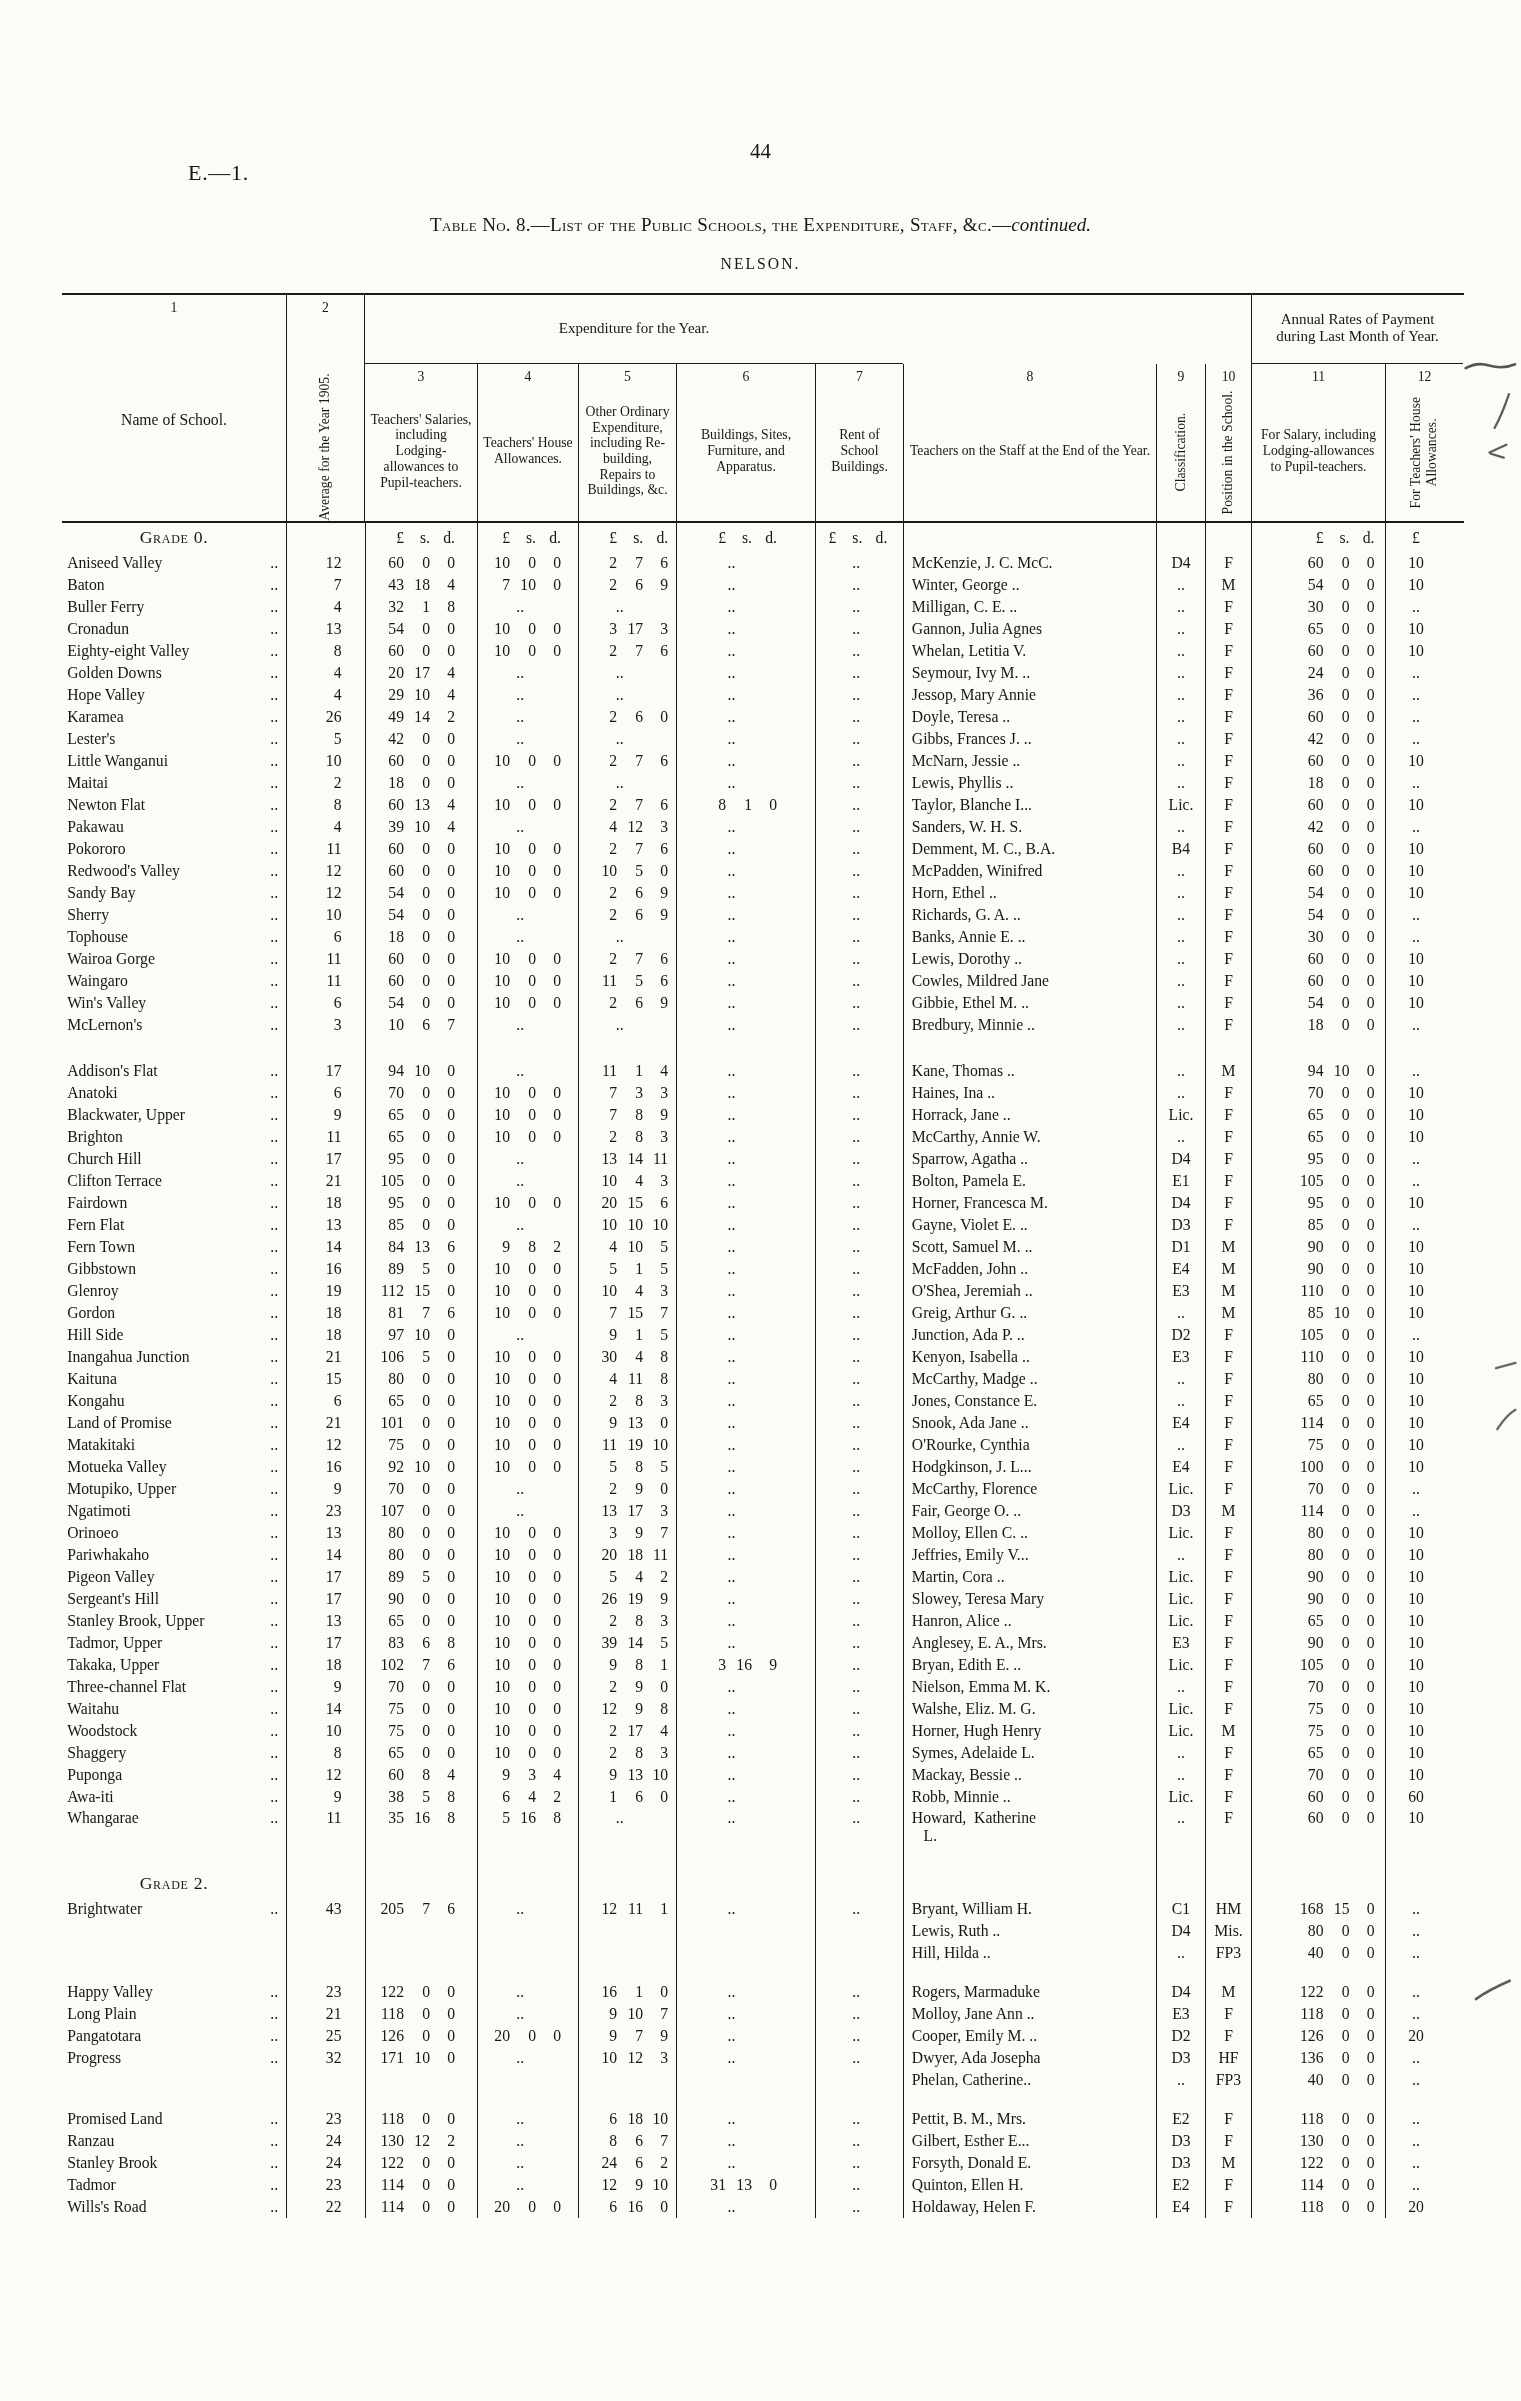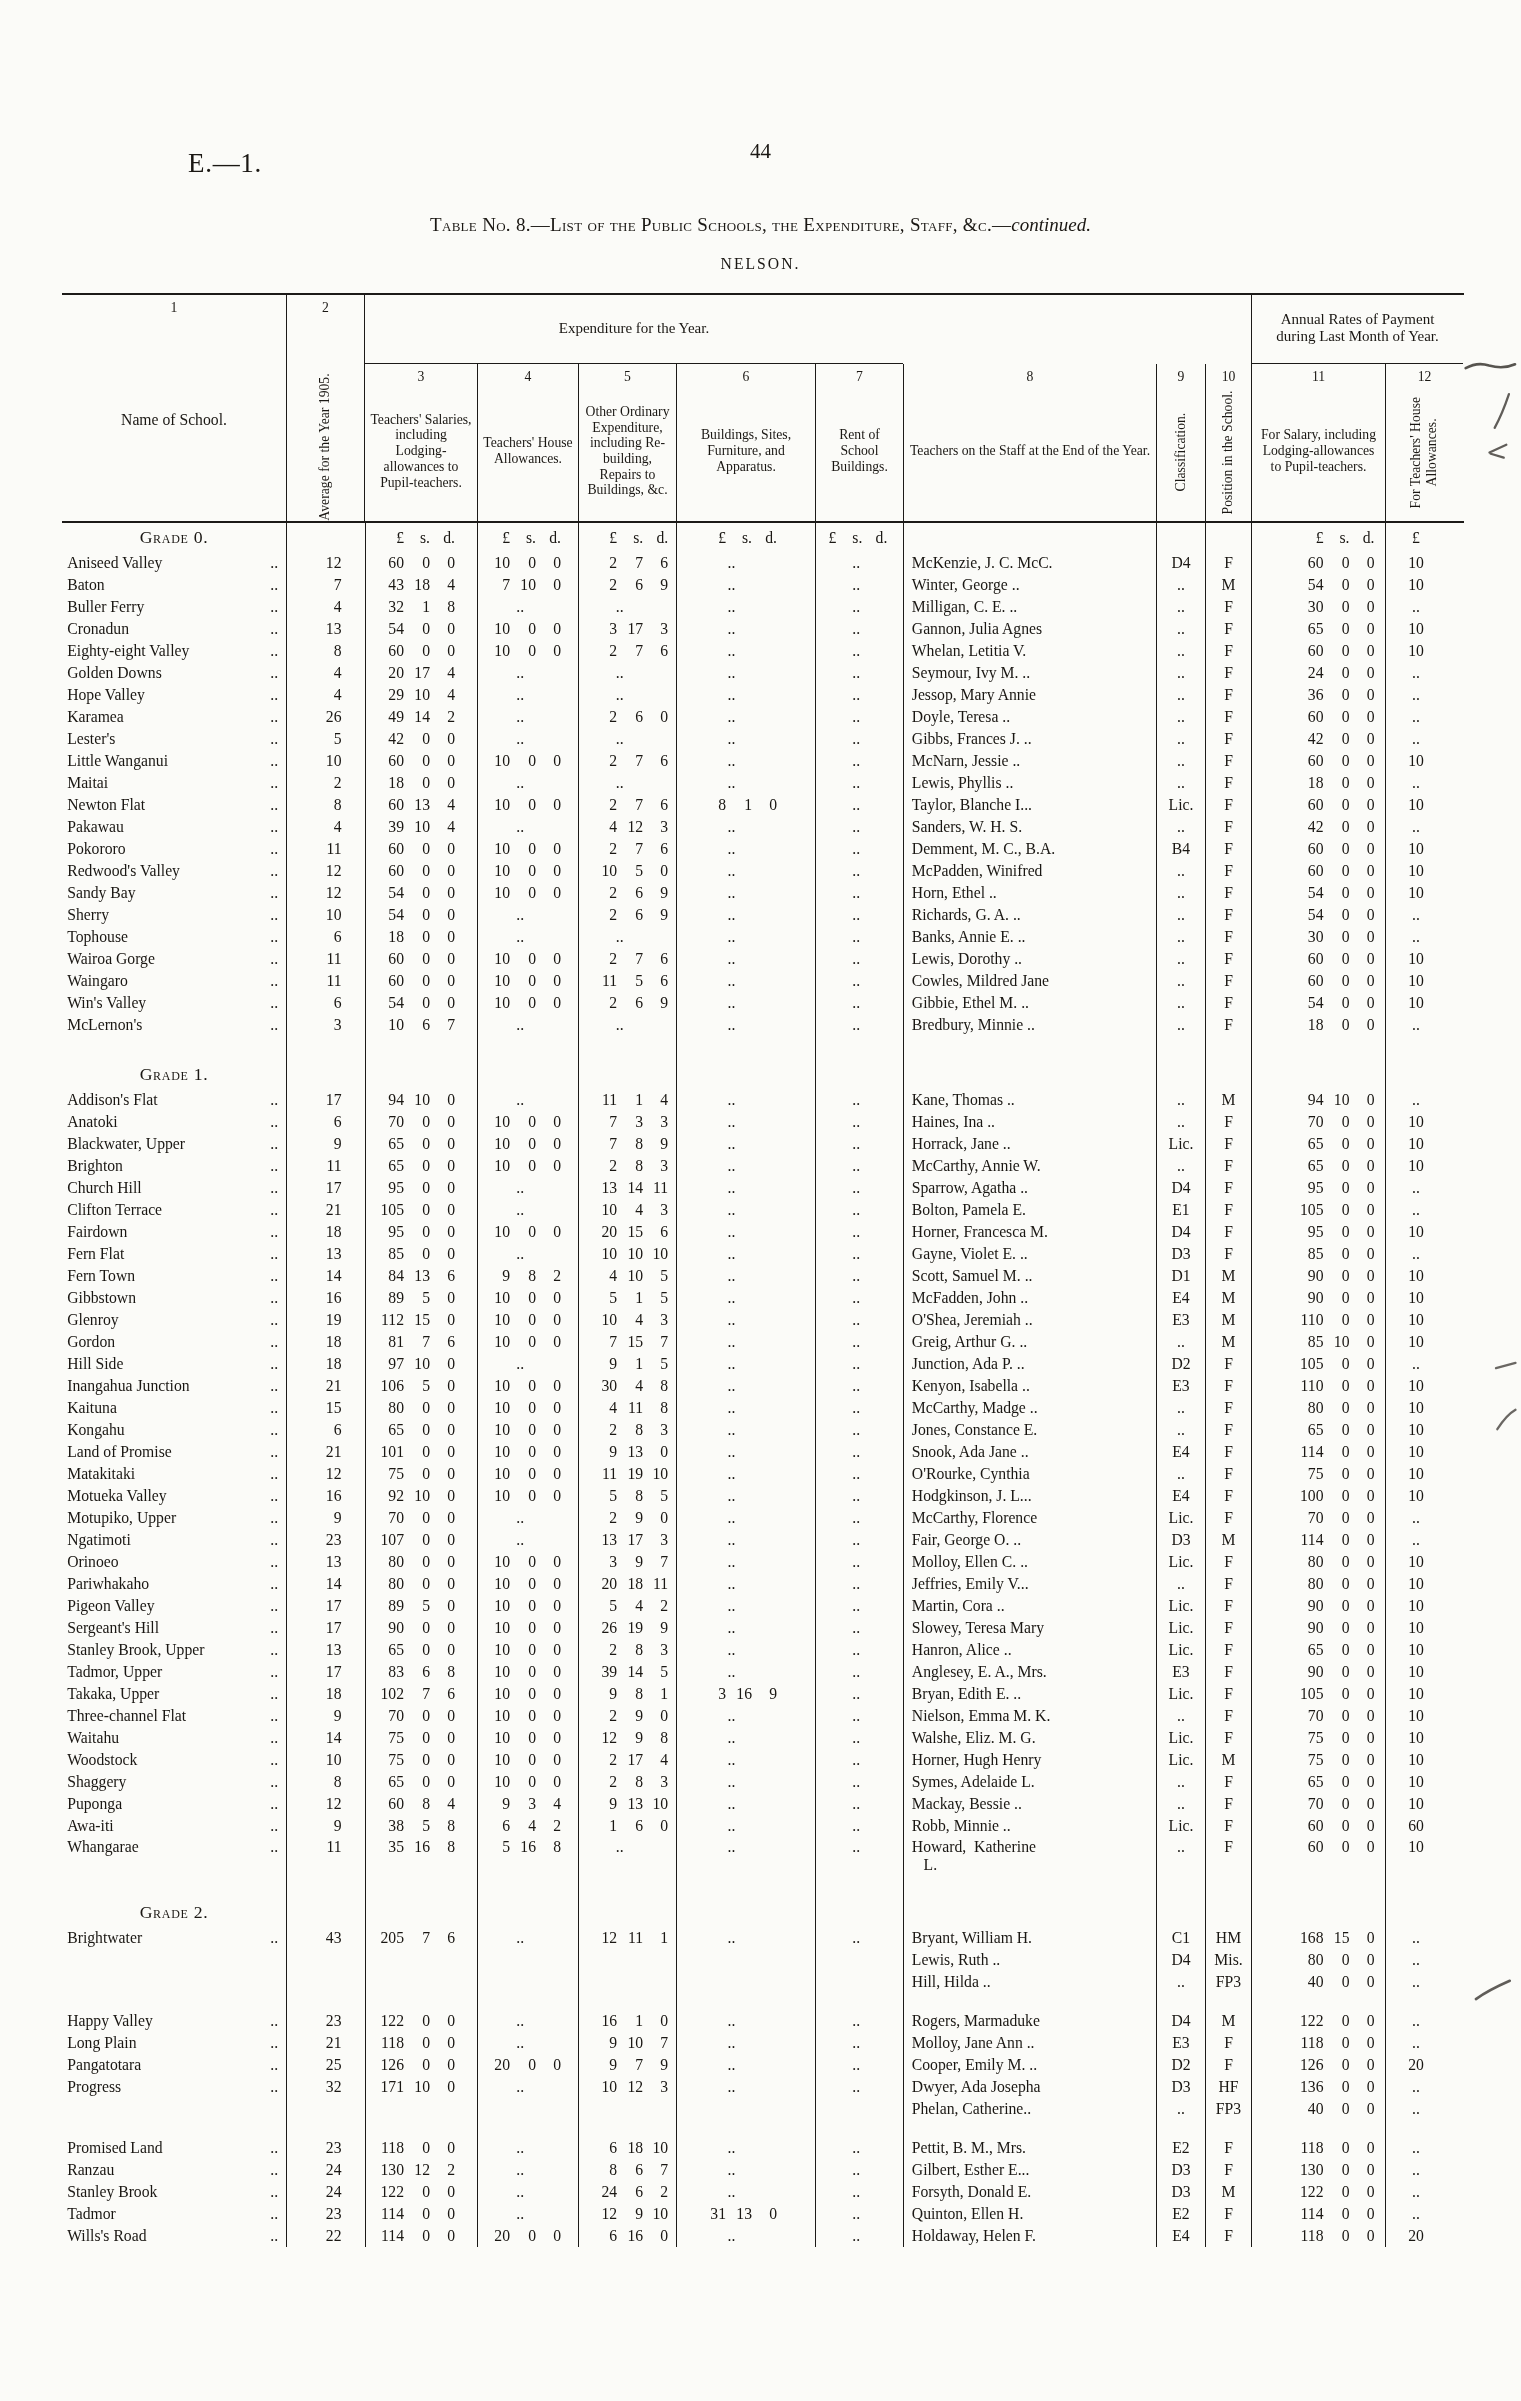--- a/index.html
+++ b/index.html
@@ -1,19 +1,19 @@
 <!DOCTYPE html>
 <html style="font-size:10.5px"><head>
 <meta charset="utf-8">
 <style>
   html,body{margin:0;padding:0;}
   .page{position:relative;width:1521px;height:2401px;background:#fbfbf8;overflow:hidden;
         font-family:"Liberation Serif","DejaVu Serif",serif;color:#1a1713;}
   
-  .docref{position:absolute;left:188px;top:148px;font-size:27px;letter-spacing:0.7px;}
+  .docref{position:absolute;left:188px;top:160px;font-size:22px;letter-spacing:0.7px;}
   .pagenum{position:absolute;left:0;right:0;top:139px;text-align:center;font-size:21px;}
   .title{position:absolute;left:0;right:0;top:214px;text-align:center;font-size:19px;white-space:nowrap;}
   .title .tm{font-variant:small-caps;letter-spacing:0.3px;}
   .title .ts{font-style:italic;}
   .subtitle{position:absolute;left:0;right:0;top:255px;text-align:center;font-size:15.7px;letter-spacing:2px;}
   
   .tbl{position:absolute;left:62px;top:293px;width:1402px;}
   .grid12{display:grid;grid-template-columns:224px 79px 112px 101px 98px 139px 88px 253px 49px 46px 134px 78px;}
   
   .hdr{border-top:2px solid #1c1a18;border-bottom:2px solid #1c1a18;grid-template-rows:69px 157px;}
@@ -1196,36 +1196,20 @@
           <div class="cc c4"></div>
           <div class="cc c5"></div>
           <div class="cc c6"></div>
           <div class="cc c7"></div>
           <div class="cc c8"></div>
           <div class="cc c9"></div>
           <div class="cc c10"></div>
           <div class="cc c11"></div>
           <div class="cc c12"></div>
         </div>
-        <div class="row grid12 lrow">
-          <div class="cc c1 glabel">
-            <span>Grade 1.</span>
-          </div>
-          <div class="cc c2"></div>
-          <div class="cc c3 money units"></div>
-          <div class="cc c4 money units"></div>
-          <div class="cc c5 money units"></div>
-          <div class="cc c6 money units"></div>
-          <div class="cc c7 money units"></div>
-          <div class="cc c8"></div>
-          <div class="cc c9"></div>
-          <div class="cc c10"></div>
-          <div class="cc c11 money units"></div>
-          <div class="cc c12 hrc units"></div>
-        </div>
         <div class="row grid12 body">
           <div class="cc c1 namec">
             <span class="nm">Addison's Flat</span>
             <span class="ldr">..</span>
           </div>
           <div class="cc c2 avgc">
             <span>17</span>
           </div>
           <div class="cc c3 money">
             <span class="mp">94</span>

